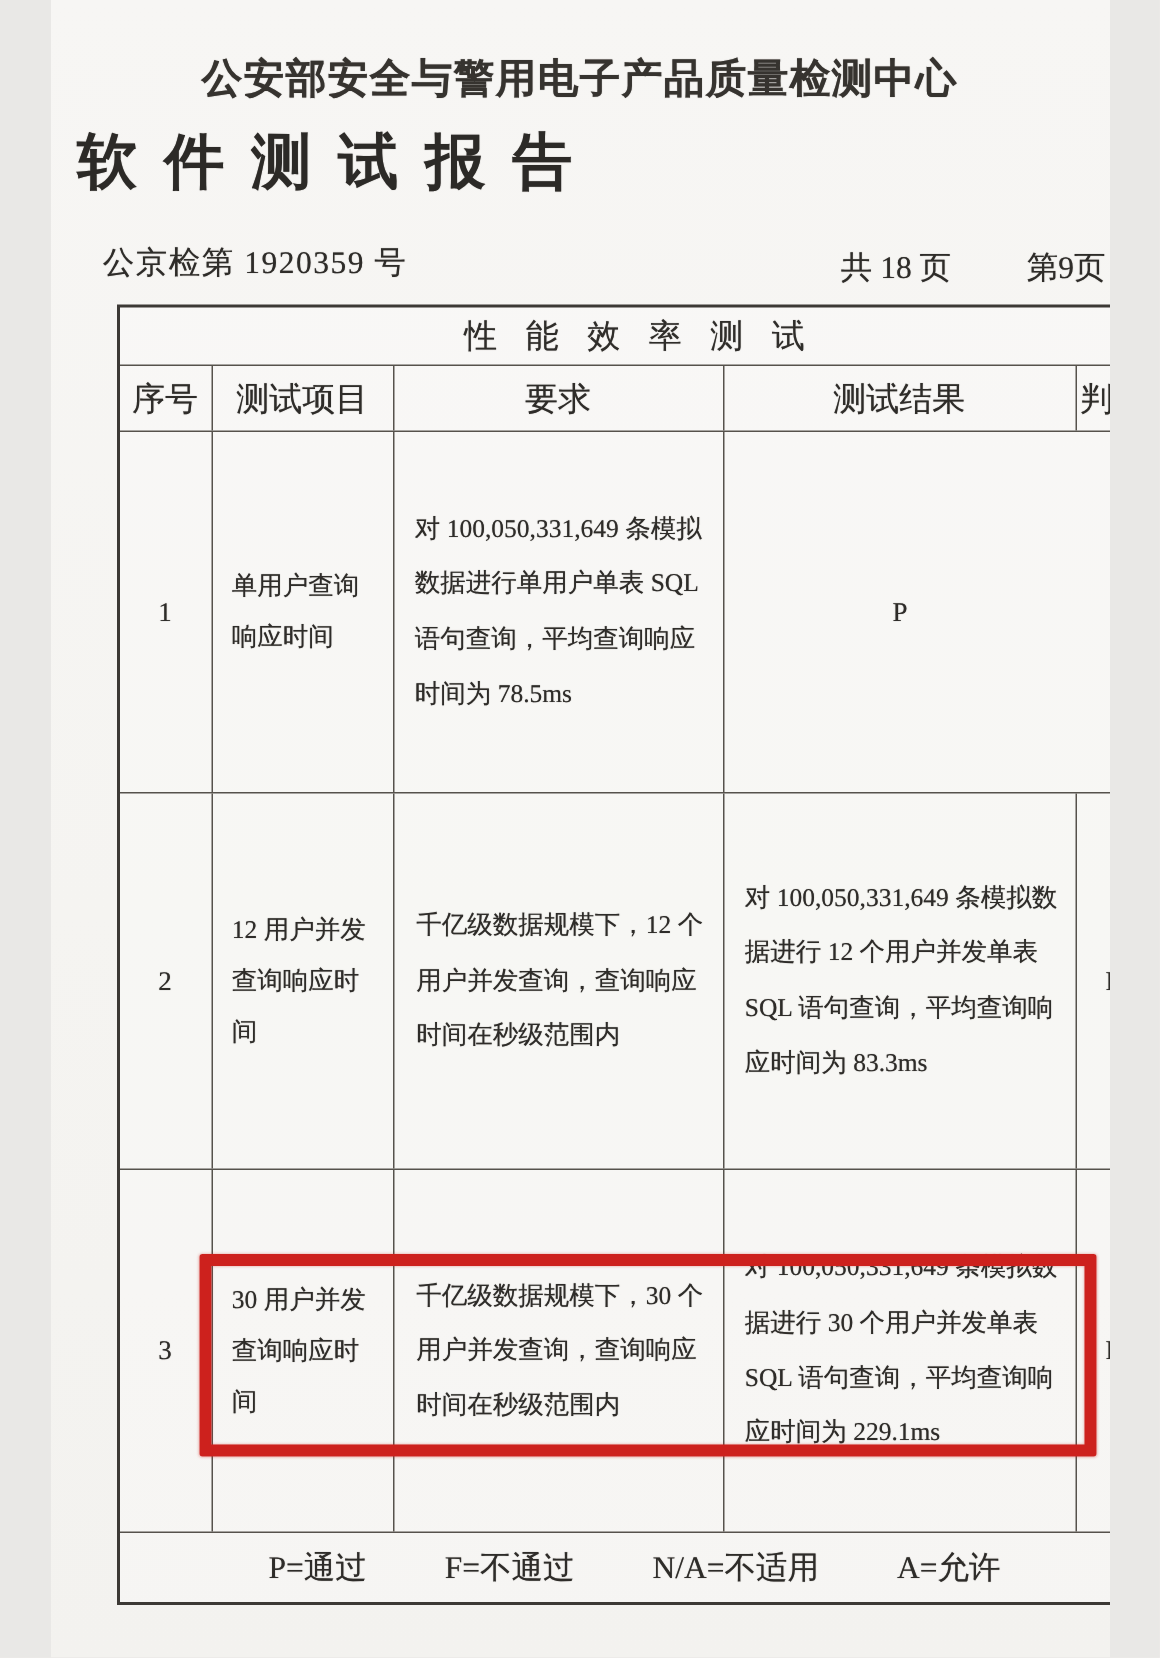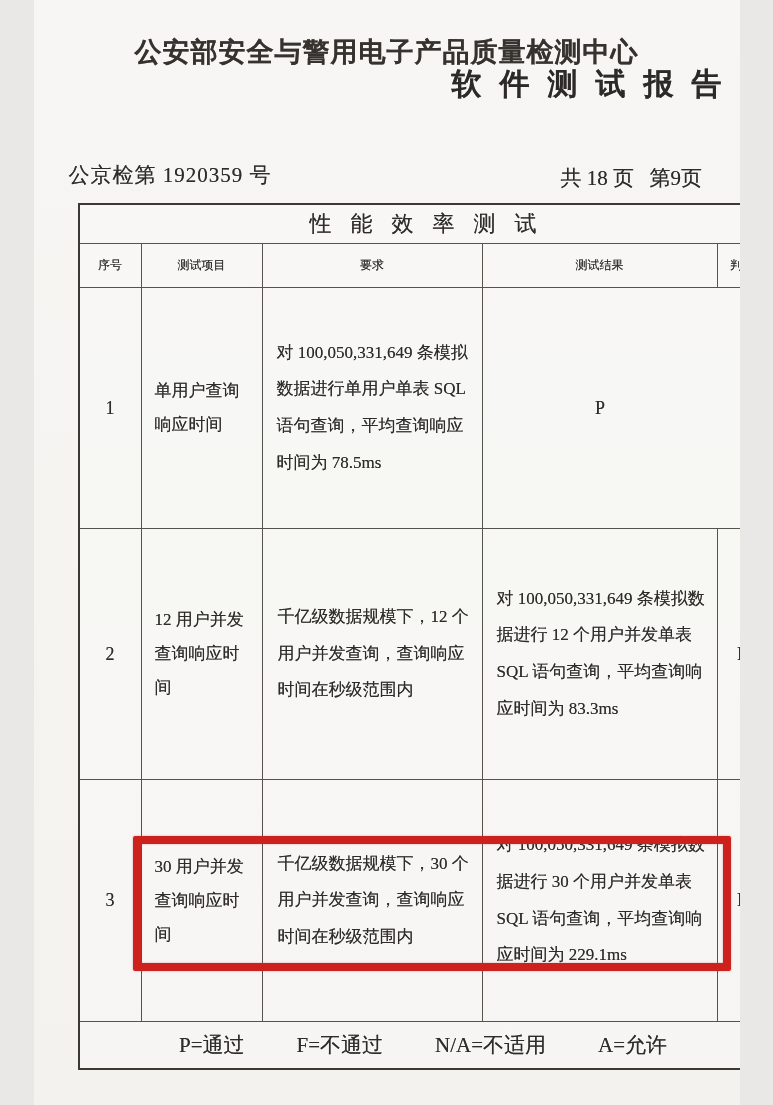--- a/index.html
+++ b/index.html
@@ -19,32 +19,32 @@
     position: absolute;
     top: 34px; left: 0; right: 0;
     text-align: center;
     font-size: 27px;
     font-weight: 600;
     letter-spacing: 1px;
     color: #36332f;
   }
   .report-title {
     position: absolute;
-    top: 64px; left: 0; right: 0;
-    text-align: right;
-    font-size: 30px;
+    top: 80px; left: 0; right: 0;
+    text-align: left;
+    font-size: 40px;
     font-weight: 700;
     letter-spacing: 18px;
     text-indent: 18px;
     color: #2c2a27;
   }
   .meta-line { position: absolute; top: 161px; left: 0; right: 0; height: 30px; font-size: 21px; }
   .report-no { position: absolute; left: 35px; top: 0; letter-spacing: 1px; }
   .pages-total { position: absolute; left: 527px; top: 3px; }
-  .page-current { position: absolute; left: 616px; top: 3px; }
+  .page-current { position: absolute; left: 651px; top: 3px; }
 
   .test-table {
     position: absolute;
     left: 44px; top: 203px;
     width: 691px;
     border: 2px solid #3c3935;
     background: rgba(255,255,255,0.25);
   }
   .trow { display: grid; grid-template-columns: 62px 121px 220px 235px 1fr; border-bottom: 1px solid #56524c; }
   .trow:last-child { border-bottom: none; }
@@ -54,21 +54,21 @@
   .cell.center { justify-content: center; text-align: center; }
   .section-row { height: 39px; }
   .section-title {
     height: 100%;
     display: flex; align-items: center; justify-content: center;
     font-size: 22px;
     letter-spacing: 19px;
     text-indent: 19px;
     color: #2f2d2a;
   }
-  .header-row { height: 44px; font-size: 12px; }
+  .header-row { height: 44px; font-size: 22px; }
   .data-row .cell { font-size: 17px; line-height: 2.15; }
   .row-1 { height: 241px; }
   .row-2 { height: 251px; }
   .row-3 { height: 242px; }
   .cell.no, .cell.verdict { justify-content: center; font-size: 18px; }
   .cell.item { padding: 0 8px 0 13px; line-height: 2.0; }
   .cell.req { padding: 0 10px 0 15px; }
   .cell.result { padding: 0 10px 0 14px; }
   .legend-row { height: 46px; }
   .legend-inner {

